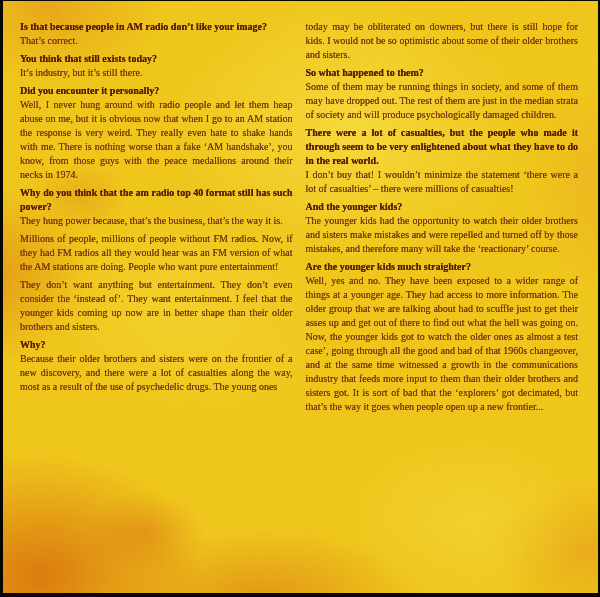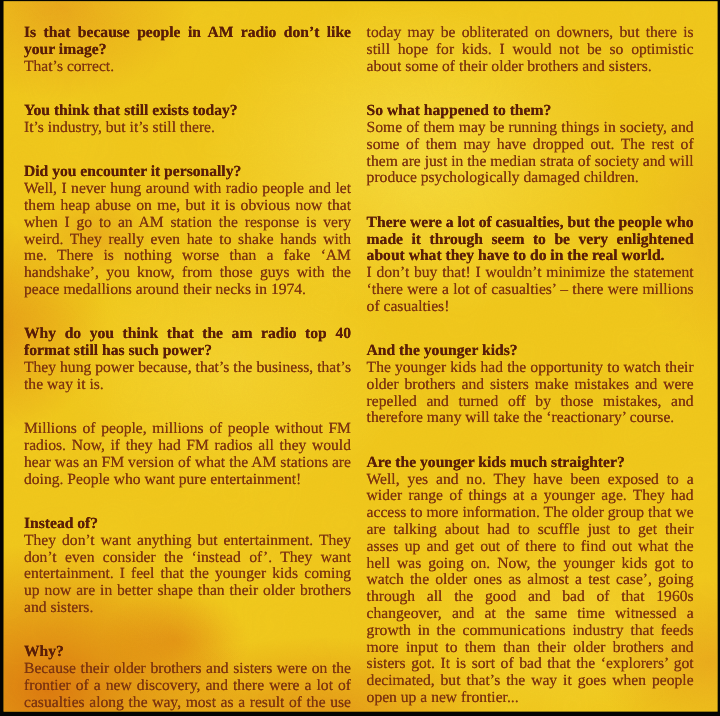--- a/index.html
+++ b/index.html
@@ -63,24 +63,24 @@
     gap: 13px;
     padding: 19px 20px 6px 17px;
     box-sizing: border-box;
     height: 100%;
   }
   .col {
     flex: 1 1 0;
     min-width: 0;
   }
   .block { margin: 0; }
-  .block + .block { margin-top: 23px; font-family: Liberation Serif, serif; }
+  .block + .block { margin-top: 4px; font-family: Liberation Serif, serif; }
   p.q, p.a {
     margin: 0;
-    font-size: 13px;
+    font-size: 10px;
     line-height: 14px;
     text-align: justify;
     text-shadow: 0 0 0.5px currentColor;
   }
   p.q {
     font-weight: bold;
     color: #5a1e08;
   }
   p.a {
     color: #7e3610;
@@ -131,21 +131,20 @@
             <p class="a">Well, I never hung around with radio people and let them heap abuse on me, but it is obvious now that when I go to an AM station the response is very weird. They really even hate to shake hands with me. There is nothing worse than a fake ‘AM handshake’, you know, from those guys with the peace medallions around their necks in 1974.</p>
           </div>
           <div class="block">
             <p class="q">Why do you think that the am radio top 40 format still has such power?</p>
             <p class="a">They hung power because, that’s the business, that’s the way it is.</p>
           </div>
           <div class="block">
             <p class="a">Millions of people, millions of people without FM radios. Now, if they had FM radios all they would hear was an FM version of what the AM stations are doing. People who want pure entertainment!</p>
           </div>
           <div class="block">
-            <p class="q">Instead of?</p>
             <p class="a">They don’t want anything but entertainment. They don’t even consider the ‘instead of’. They want entertainment. I feel that the younger kids coming up now are in better shape than their older brothers and sisters.</p>
           </div>
           <div class="block">
             <p class="q">Why?</p>
             <p class="a">Because their older brothers and sisters were on the frontier of a new discovery, and there were a lot of casualties along the way, most as a result of the use of psychedelic drugs. The young ones</p>
           </div>
         </div>
       <div class="col">
           <div class="block">
             <p class="a">today may be obliterated on downers, but there is still hope for kids. I would not be so optimistic about some of their older brothers and sisters.</p>

